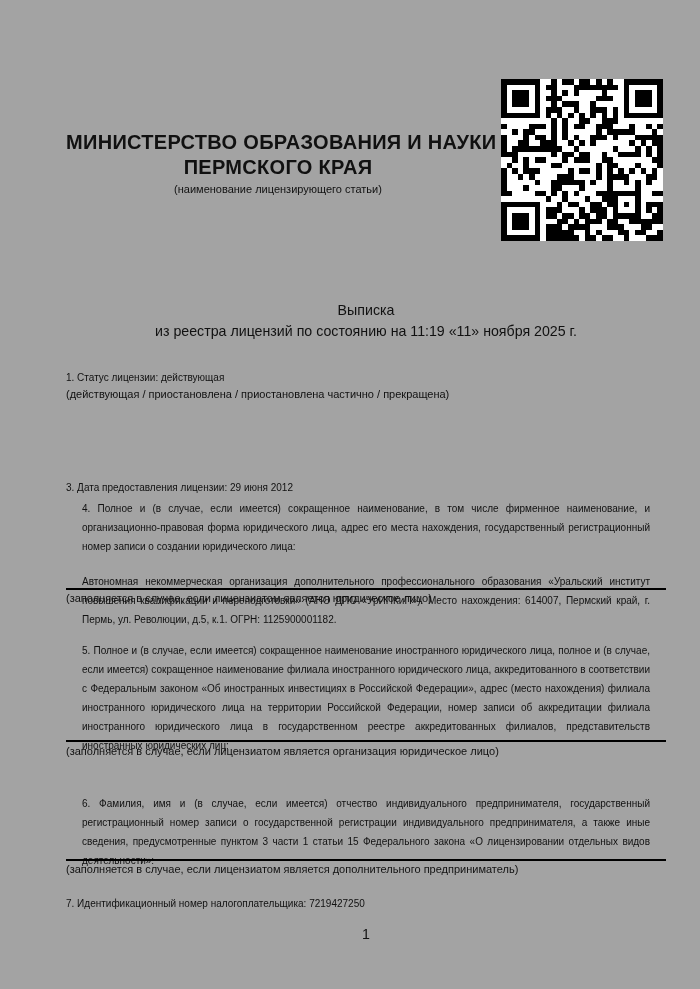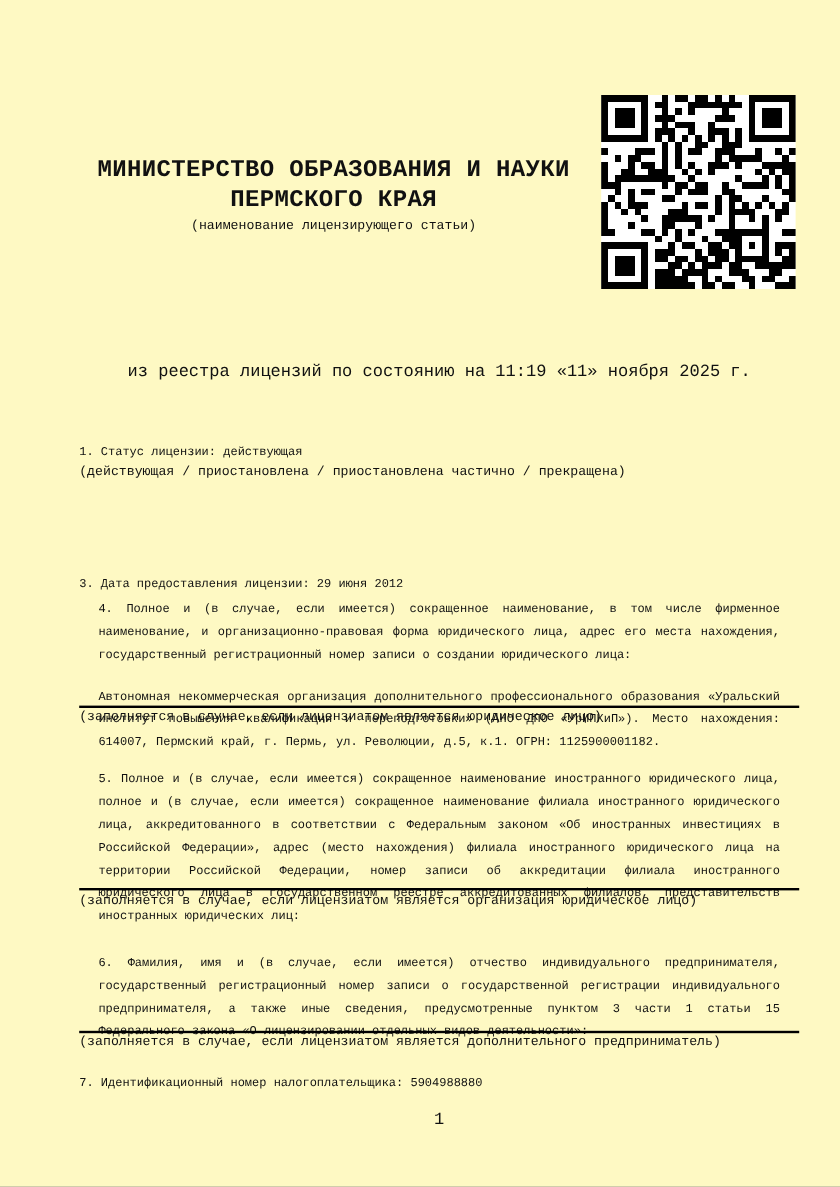--- a/index.html
+++ b/index.html
@@ -1,22 +1,22 @@
 <!DOCTYPE html>
 <html><head>
 <meta charset="utf-8">
 <style>
   html, body { margin: 0; padding: 0; background: #888; }
   .page {
     position: relative;
     width: 700px;
     height: 989px;
     margin: 0 auto;
-    background: #fef9c3;
-    font-family: Liberation Mono, monospace;
+    background: #a3a3a3;
+    font-family: Liberation Sans, sans-serif;
     color: #111111;
     overflow: hidden;
   }
   .abs { position: absolute; }
 
   .header-block {
     left: 66px; top: 130px; width: 424px;
     text-align: center;
   }
   .ministry-line {
@@ -499,20 +499,21 @@
       </svg>
   </div>
 
   <div class="abs header-block">
     <div class="ministry-line">МИНИСТЕРСТВО ОБРАЗОВАНИЯ И НАУКИ</div>
     <div class="ministry-line">ПЕРМСКОГО КРАЯ</div>
     <div class="header-subtitle">(наименование лицензирующего статьи)</div>
   </div>
 
   <div class="abs doc-title">
+    <div>Выписка</div>
     <div>из реестра лицензий по состоянию на 11:19 «11» ноября 2025 г.</div>
   </div>
 
   <div class="abs body-text" style="top:368px;">1. Статус лицензии: действующая</div>
   <div class="abs small-note" style="top:388px;">(действующая / приостановлена / приостановлена частично / прекращена)</div>
 
 
   <div class="abs body-text" style="top:478px;">3. Дата предоставления лицензии: 29 июня 2012</div>
 
   <div class="abs body-text justified" style="top:483px;">
@@ -527,17 +528,17 @@
   </div>
   <div class="abs fill-rule" style="top:740px;"></div>
   <div class="abs small-note" style="top:745px;">(заполняется в случае, если лицензиатом является организация юридическое лицо)</div>
 
   <div class="abs body-text justified" style="top:778px;">
     <p>6. Фамилия, имя и (в случае, если имеется) отчество индивидуального предпринимателя, государственный регистрационный номер записи о государственной регистрации индивидуального предпринимателя, а также иные сведения, предусмотренные пунктом 3 части 1 статьи 15 Федерального закона «О лицензировании отдельных видов деятельности»:</p>
   </div>
   <div class="abs fill-rule" style="top:859px;"></div>
   <div class="abs small-note" style="top:863px;">(заполняется в случае, если лицензиатом является дополнительного предприниматель)</div>
 
-  <div class="abs body-text" style="top:894px;">7. Идентификационный номер налогоплательщика: 5904988880</div>
+  <div class="abs body-text" style="top:894px;">7. Идентификационный номер налогоплательщика: 7219427250</div>
 
   <div class="abs page-number">1</div>
 
 </div>
 
 </body></html>

